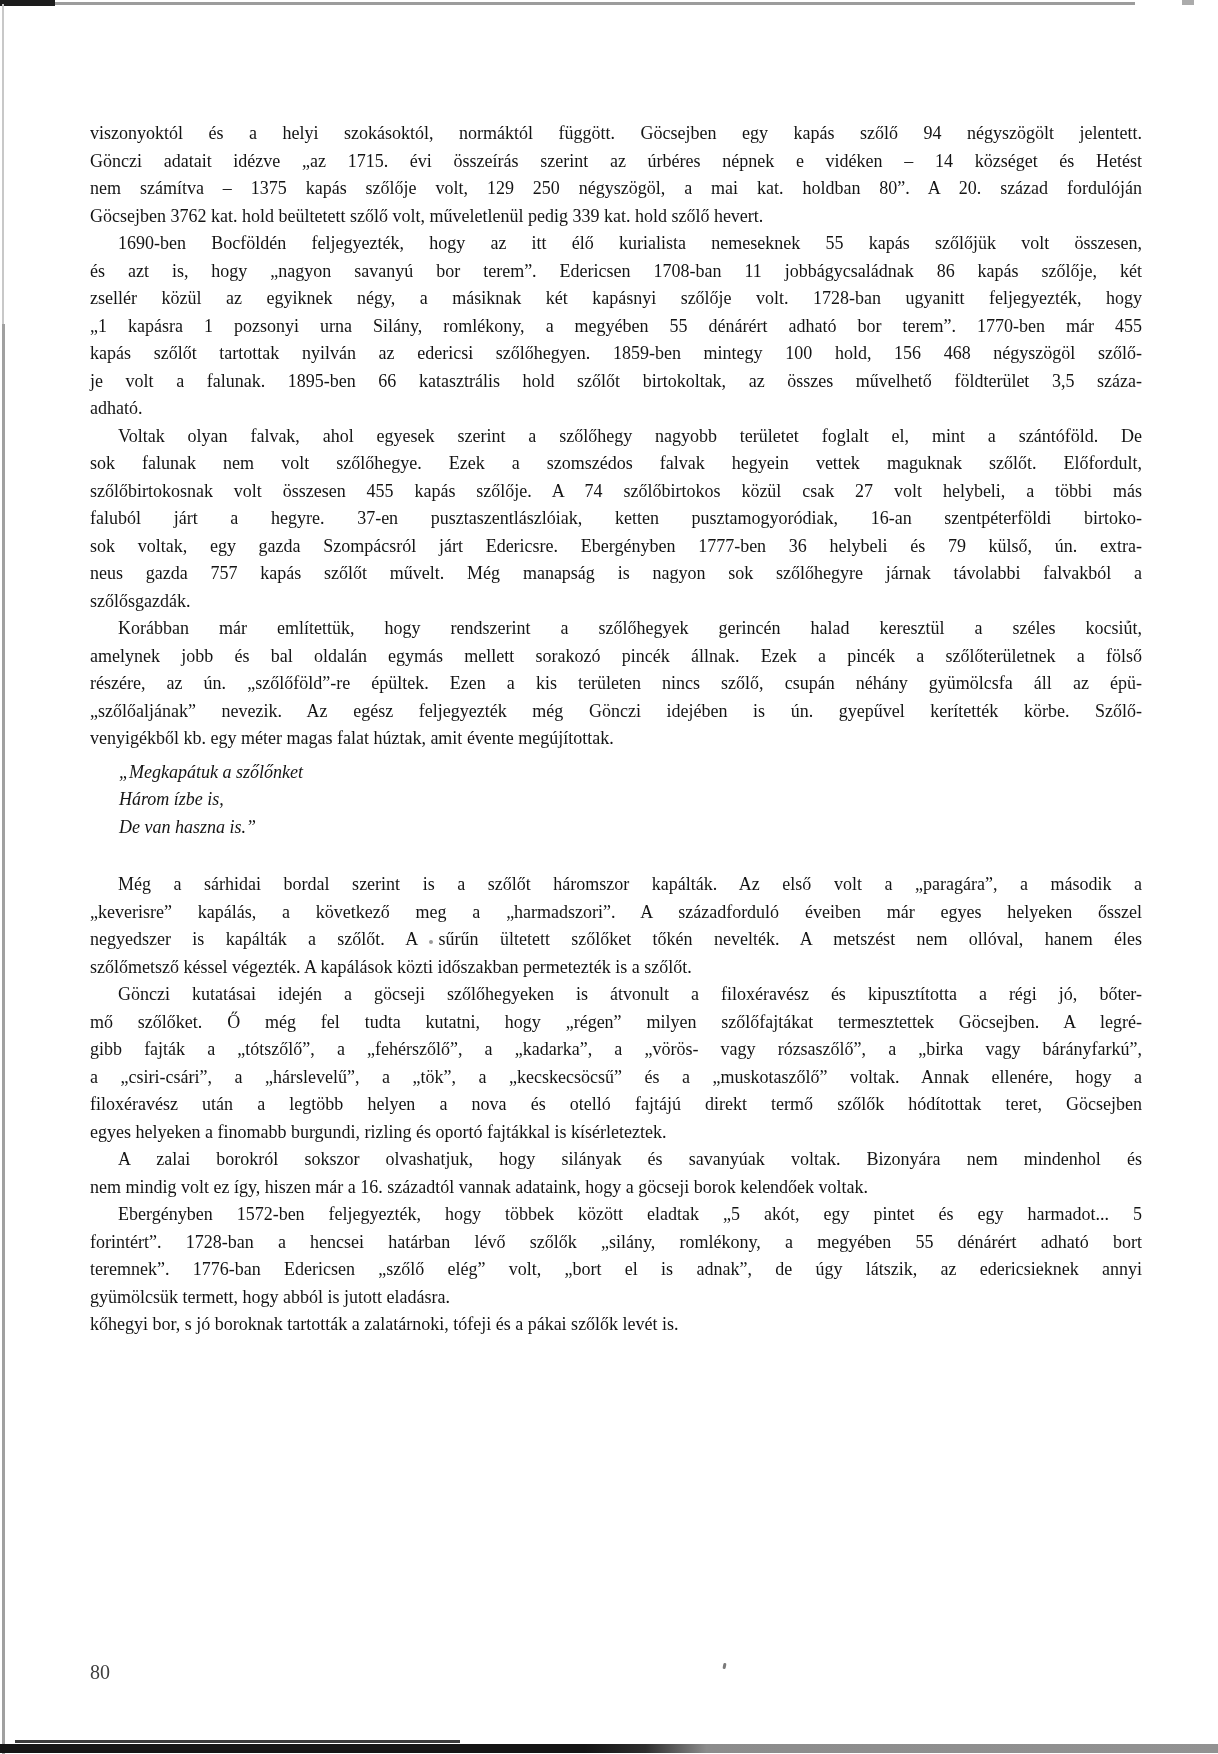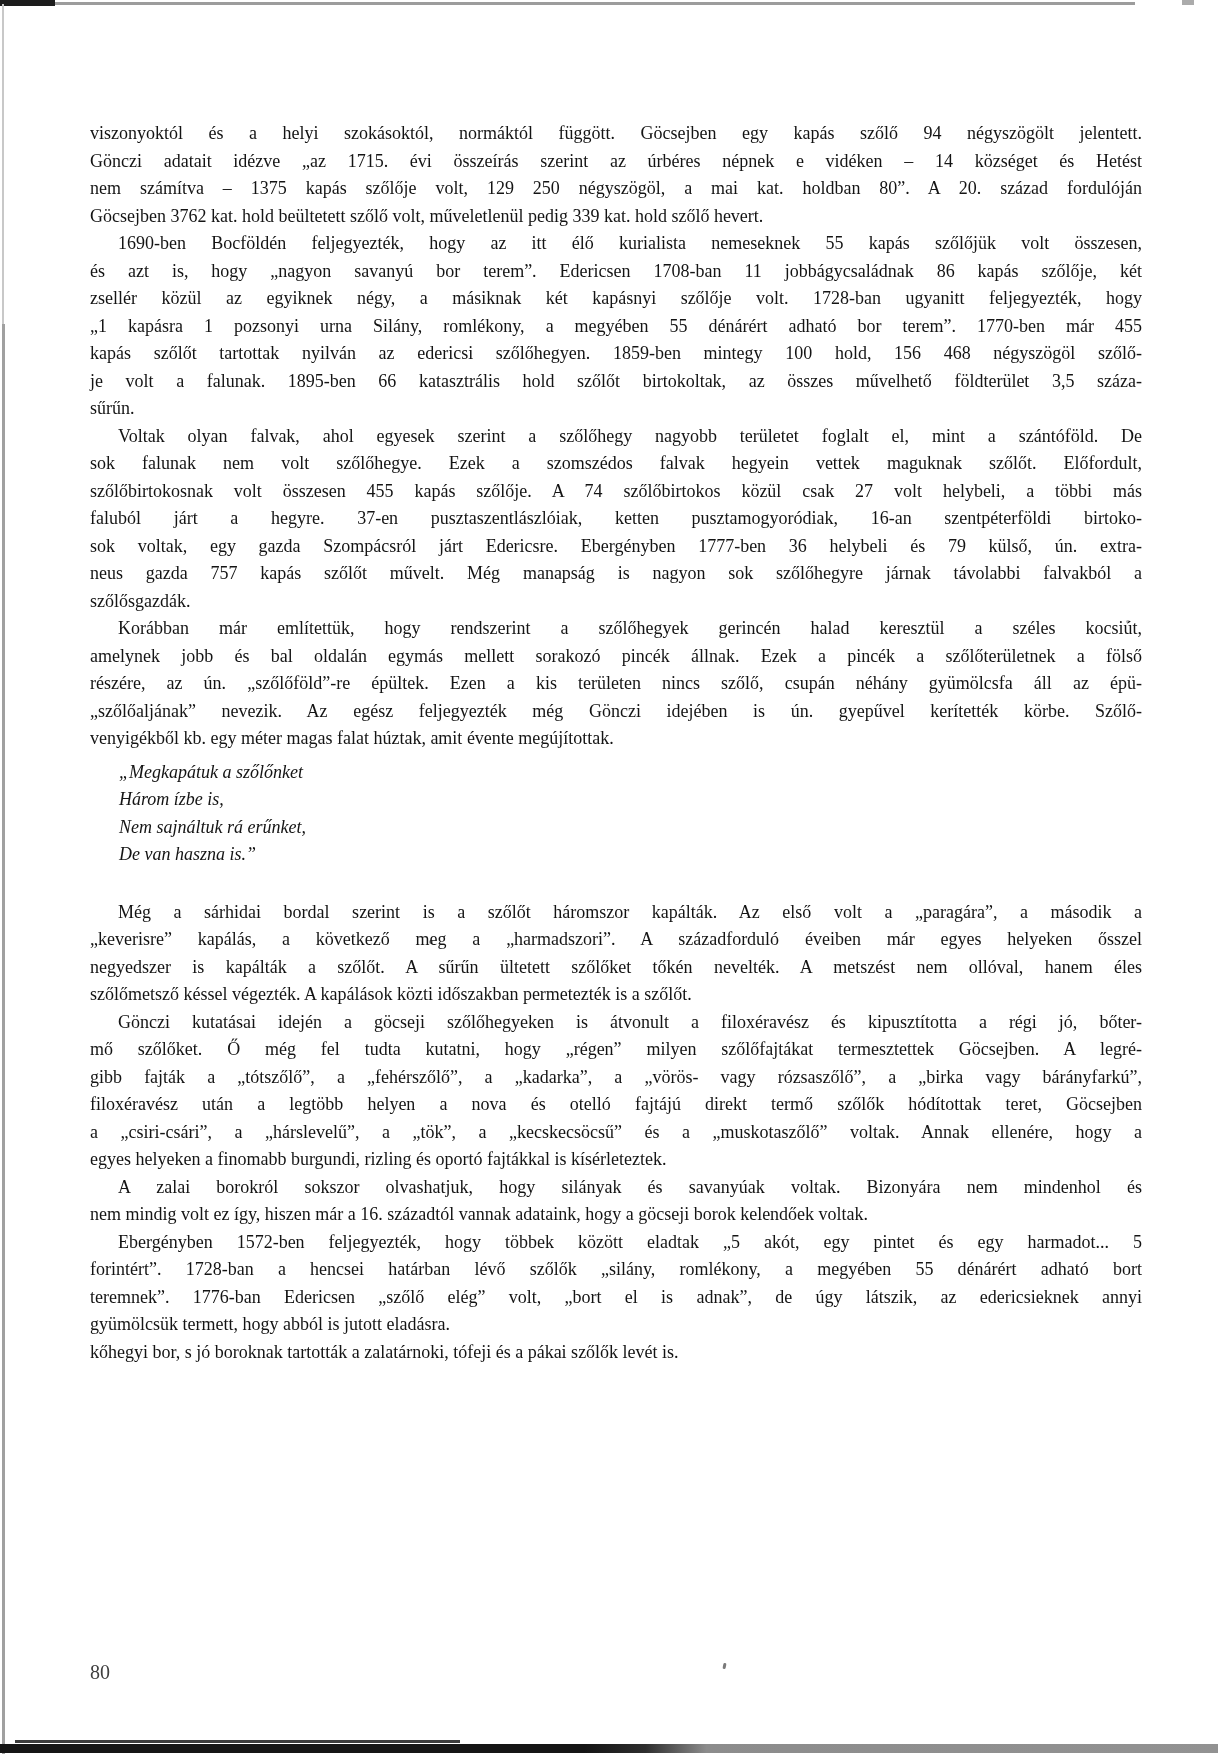--- a/index.html
+++ b/index.html
@@ -79,56 +79,55 @@
         <div class="line">nem számítva – 1375 kapás szőlője volt, 129 250 négyszögöl, a mai kat. holdban 80”. A 20. század fordulóján</div>
         <div class="line last">Göcsejben 3762 kat. hold beültetett szőlő volt, műveletlenül pedig 339 kat. hold szőlő hevert.</div>
       </div>
       <div class="block paragraph">
         <div class="line first">1690-ben Bocföldén feljegyezték, hogy az itt élő kurialista nemeseknek 55 kapás szőlőjük volt összesen,</div>
         <div class="line">és azt is, hogy „nagyon savanyú bor terem”. Edericsen 1708-ban 11 jobbágycsaládnak 86 kapás szőlője, két</div>
         <div class="line">zsellér közül az egyiknek négy, a másiknak két kapásnyi szőlője volt. 1728-ban ugyanitt feljegyezték, hogy</div>
         <div class="line">„1 kapásra 1 pozsonyi urna Silány, romlékony, a megyében 55 dénárért adható bor terem”. 1770-ben már 455</div>
         <div class="line">kapás szőlőt tartottak nyilván az edericsi szőlőhegyen. 1859-ben mintegy 100 hold, 156 468 négyszögöl szőlő-</div>
         <div class="line">je volt a falunak. 1895-ben 66 katasztrális hold szőlőt birtokoltak, az összes művelhető földterület 3,5 száza-</div>
-        <div class="line last">sűrűn.</div>
+        <div class="line last">adható.</div>
       </div>
       <div class="block paragraph">
         <div class="line first">Voltak olyan falvak, ahol egyesek szerint a szőlőhegy nagyobb területet foglalt el, mint a szántóföld. De</div>
         <div class="line">sok falunak nem volt szőlőhegye. Ezek a szomszédos falvak hegyein vettek maguknak szőlőt. Előfordult,</div>
         <div class="line">szőlőbirtokosnak volt összesen 455 kapás szőlője. A 74 szőlőbirtokos közül csak 27 volt helybeli, a többi más</div>
         <div class="line">faluból járt a hegyre. 37-en pusztaszentlászlóiak, ketten pusztamogyoródiak, 16-an szentpéterföldi birtoko-</div>
         <div class="line">sok voltak, egy gazda Szompácsról járt Edericsre. Ebergényben 1777-ben 36 helybeli és 79 külső, ún. extra-</div>
         <div class="line">neus gazda 757 kapás szőlőt művelt. Még manapság is nagyon sok szőlőhegyre járnak távolabbi falvakból a</div>
         <div class="line last">szőlősgazdák.</div>
       </div>
       <div class="block paragraph">
         <div class="line first">Korábban már említettük, hogy rendszerint a szőlőhegyek gerincén halad keresztül a széles kocsiút,</div>
         <div class="line">amelynek jobb és bal oldalán egymás mellett sorakozó pincék állnak. Ezek a pincék a szőlőterületnek a fölső</div>
         <div class="line">részére, az ún. „szőlőföld”-re épültek. Ezen a kis területen nincs szőlő, csupán néhány gyümölcsfa áll az épü-</div>
         <div class="line">„szőlőaljának” nevezik. Az egész feljegyezték még Gönczi idejében is ún. gyepűvel kerítették körbe. Szőlő-</div>
         <div class="line last">venyigékből kb. egy méter magas falat húztak, amit évente megújítottak.</div>
       </div>
       <div class="block poem">
         <div class="line">„Megkapátuk a szőlőnket</div>
         <div class="line">Három ízbe is,</div>
-        <div class="line">Nem sajnáltuk rá erűnket,</div>
         <div class="line last">De van haszna is.”</div>
       </div>
       <div class="block paragraph">
         <div class="line first">Még a sárhidai bordal szerint is a szőlőt háromszor kapálták. Az első volt a „paragára”, a második a</div>
         <div class="line">„keverisre” kapálás, a következő meg a „harmadszori”. A századforduló éveiben már egyes helyeken ősszel</div>
         <div class="line">negyedszer is kapálták a szőlőt. A sűrűn ültetett szőlőket tőkén nevelték. A metszést nem ollóval, hanem éles</div>
         <div class="line last">szőlőmetsző késsel végezték. A kapálások közti időszakban permetezték is a szőlőt.</div>
       </div>
       <div class="block paragraph">
         <div class="line first">Gönczi kutatásai idején a göcseji szőlőhegyeken is átvonult a filoxéravész és kipusztította a régi jó, bőter-</div>
         <div class="line">mő szőlőket. Ő még fel tudta kutatni, hogy „régen” milyen szőlőfajtákat termesztettek Göcsejben. A legré-</div>
         <div class="line">gibb fajták a „tótszőlő”, a „fehérszőlő”, a „kadarka”, a „vörös- vagy rózsaszőlő”, a „birka vagy bárányfarkú”,</div>
+        <div class="line">a „csiri-csári”, a „hárslevelű”, a „tök”, a „kecskecsöcsű” és a „muskotaszőlő” voltak. Annak ellenére, hogy a</div>
         <div class="line">filoxéravész után a legtöbb helyen a nova és otelló fajtájú direkt termő szőlők hódítottak teret, Göcsejben</div>
-        <div class="line">a „csiri-csári”, a „hárslevelű”, a „tök”, a „kecskecsöcsű” és a „muskotaszőlő” voltak. Annak ellenére, hogy a</div>
         <div class="line last">egyes helyeken a finomabb burgundi, rizling és oportó fajtákkal is kísérleteztek.</div>
       </div>
       <div class="block paragraph">
         <div class="line first">A zalai borokról sokszor olvashatjuk, hogy silányak és savanyúak voltak. Bizonyára nem mindenhol és</div>
         <div class="line last">nem mindig volt ez így, hiszen már a 16. századtól vannak adataink, hogy a göcseji borok kelendőek voltak.</div>
       </div>
       <div class="block paragraph">
         <div class="line first">Ebergényben 1572-ben feljegyezték, hogy többek között eladtak „5 akót, egy pintet és egy harmadot... 5</div>
         <div class="line">forintért”. 1728-ban a hencsei határban lévő szőlők „silány, romlékony, a megyében 55 dénárért adható bort</div>
         <div class="line">teremnek”. 1776-ban Edericsen „szőlő elég” volt, „bort el is adnak”, de úgy látszik, az edericsieknek annyi</div>

